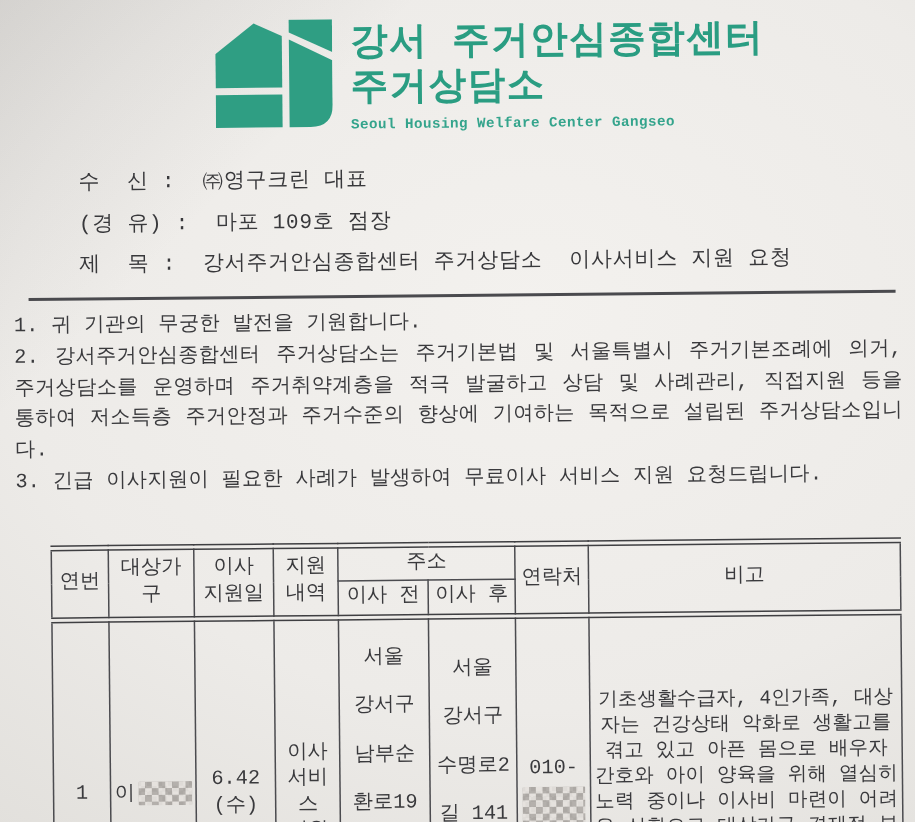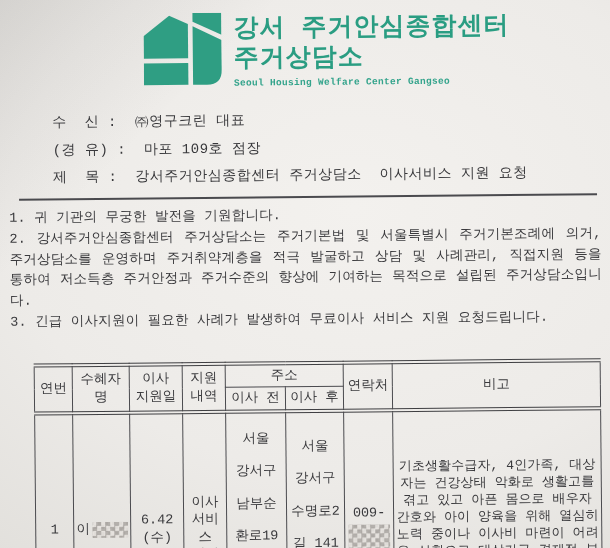--- a/index.html
+++ b/index.html
@@ -108,21 +108,21 @@
           <col style="width:53px">
           <col style="width:43px">
         <col style="width:60px">
           <col style="width:58px">
           <col style="width:49px">
           <col style="width:208px">
       </colgroup>
       <thead>
         <tr>
           <th rowspan="2">연번</th>
-          <th rowspan="2">수혜자명</th>
+          <th rowspan="2">대상가구</th>
           <th rowspan="2">
             <span>이사</span><br>
             <span>지원일</span>
           </th>
           <th rowspan="2">
             <span>지원</span><br>
             <span>내역</span>
           </th>
           <th colspan="2">주소</th>
           <th rowspan="2">연락처</th>
@@ -164,21 +164,21 @@
             <div>강서구</div>
             <div>수명로2</div>
             <div>길 141</div>
             <span class="mx blk" style="width:44px;height:13px;"></span>
             <span class="mx blk" style="width:44px;height:13px;margin-top:4px;"></span>
             <span class="mx blk" style="width:13px;height:9px;margin-top:5px;"></span>
             <span class="mx blk" style="width:30px;height:12px;margin-top:5px;"></span>
             <span class="mx blk" style="width:30px;height:12px;margin-top:4px;"></span>
           </td>
           <td>
-            <div>009-</div>
+            <div>010-</div>
             <span class="mx blk" style="width:42px;height:26px;margin-top:2px;"></span>
           </td>
           <td class="note">기초생활수급자,  4인가족, 대상자는 건강상태 악화로 생활고를 겪고 있고 아픈 몸으로 배우자 간호와 아이 양육을 위해 열심히 노력 중이나 이사비 마련이 어려운 상황으로 대상가구 경제적 부담을 절감하고자 이사지원을 요청함.</td>
         </tr>
       </tbody>
     </table>
 
   </div>
 </div>
 

